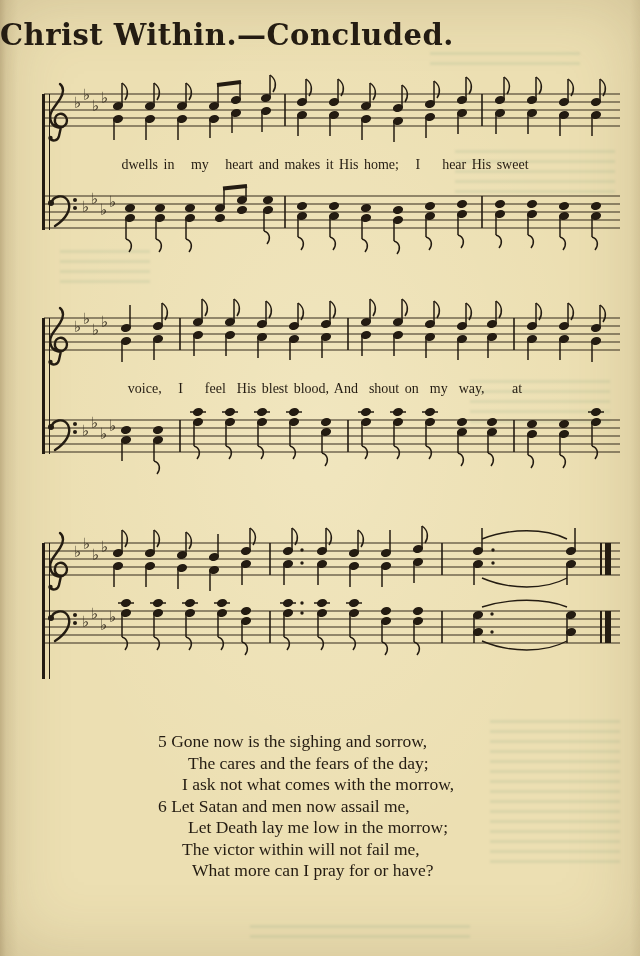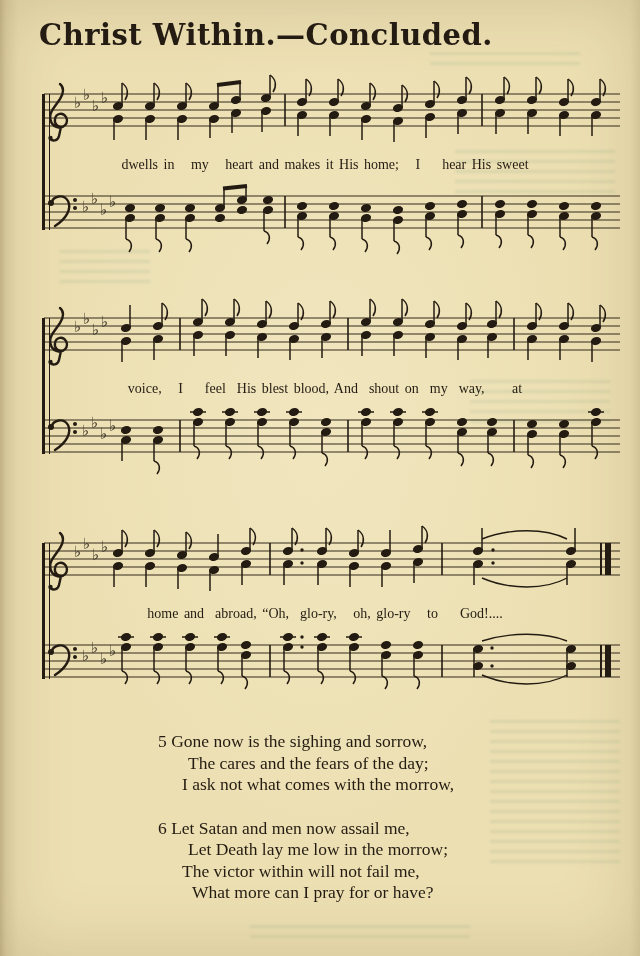--- a/index.html
+++ b/index.html
@@ -15,42 +15,42 @@
       linear-gradient(90deg, rgba(120,95,55,.28) 0px, rgba(120,95,55,.10) 6px, rgba(120,95,55,0) 18px),
       linear-gradient(270deg, rgba(120,95,55,.10) 0px, rgba(120,95,55,0) 10px),
       #ecdfb2;
   }
   .vignette{position:absolute;inset:0;pointer-events:none;
     box-shadow:inset 0 0 70px rgba(110,85,45,.22);}
   .ghost{position:absolute;opacity:.14;filter:blur(1.3px);pointer-events:none;
     background:repeating-linear-gradient(180deg,#6f9a78 0 3px,rgba(0,0,0,0) 3px 10px);}
   h1.title{
     position:absolute;top:18px;left:0;width:532px;margin:0;
-    text-align:center;font-family:"DejaVu Serif",serif;font-weight:bold;
+    text-align:left;font-family:"DejaVu Serif",serif;font-weight:bold;
     font-size:29px;letter-spacing:.5px;color:#241c12;
   }
   .system{position:absolute;left:30px;width:590px;}
   #sys1{top:76px;} #sys2{top:300px;} #sys3{top:525px;}
   .sysbar{position:absolute;left:12px;top:18px;height:136px;width:4px;
     border-left:3px solid #241c12;border-right:1.5px solid #241c12;}
   svg.staff{display:block;overflow:visible;}
   svg.staff line.sl{stroke:#342a1c;stroke-width:1.05;}
   svg.staff line.bl{stroke:#241c12;stroke-width:1.6;}
   svg.staff .clef{stroke:#241c12;fill:none;stroke-width:2.4;stroke-linecap:round;}
   svg.staff text.flat{font-family:"DejaVu Sans",sans-serif;font-size:15px;fill:#241c12;}
   svg.staff .tie{stroke:#241c12;stroke-width:1.4;fill:none;}
   svg.staff .dot{fill:#241c12;}
   svg.staff .endbar{fill:#241c12;}
   .lyric{
     height:34px;line-height:30px;text-align:center;white-space:pre;
     font-size:14px;color:#241c12;word-spacing:2px;
   }
   .verses{position:absolute;top:731px;left:158px;width:380px;}
   .verse{font-size:17.5px;line-height:21.5px;}
-  .verse + .verse{margin-top:22px;}
+  .verse + .verse{}
   .vl:nth-child(1){margin-left:0;}
   .vl:nth-child(2){margin-left:30px;}
   .vl:nth-child(3){margin-left:24px;}
   .vl:nth-child(4){margin-left:34px;}
 </style>
 </head>
 <body>
 
 <div class="page">
   <div class="vignette"></div>
@@ -325,21 +325,20 @@
         <use href="#tu4" x="448" y="26"></use>
         <circle class="dot" cx="463" cy="25" r="1.7"></circle>
           <circle class="dot" cx="463" cy="38" r="1.7"></circle>
         <use href="#tu4" x="541" y="26"></use>
         <path class="tie" d="M452,14 C480,3 515,3 537,14"></path>
         <path class="tie" d="M452,53 C480,65 515,65 537,53"></path>
         <rect class="endbar" x="570" y="18" width="2" height="32"></rect>
         <rect class="endbar" x="575" y="18" width="6" height="32"></rect>
       </g>
     </svg>
-    <div class="lyric">home and  abroad, “Oh,  glo-ry,   oh, glo-ry   to    God!....</div>
     <svg class="staff" width="590" height="84">
       <g>
         <line class="sl" x1="14" y1="12" x2="590" y2="12"></line>
           <line class="sl" x1="14" y1="20" x2="590" y2="20"></line>
         <line class="sl" x1="14" y1="28" x2="590" y2="28"></line>
           <line class="sl" x1="14" y1="36" x2="590" y2="36"></line>
         <line class="sl" x1="14" y1="44" x2="590" y2="44"></line>
       </g>
       <g>
         <path class="clef" d="M21,20 C23,11 34,10 38,17 C42,25 36,35 25,42" stroke-width="2.8"></path>

